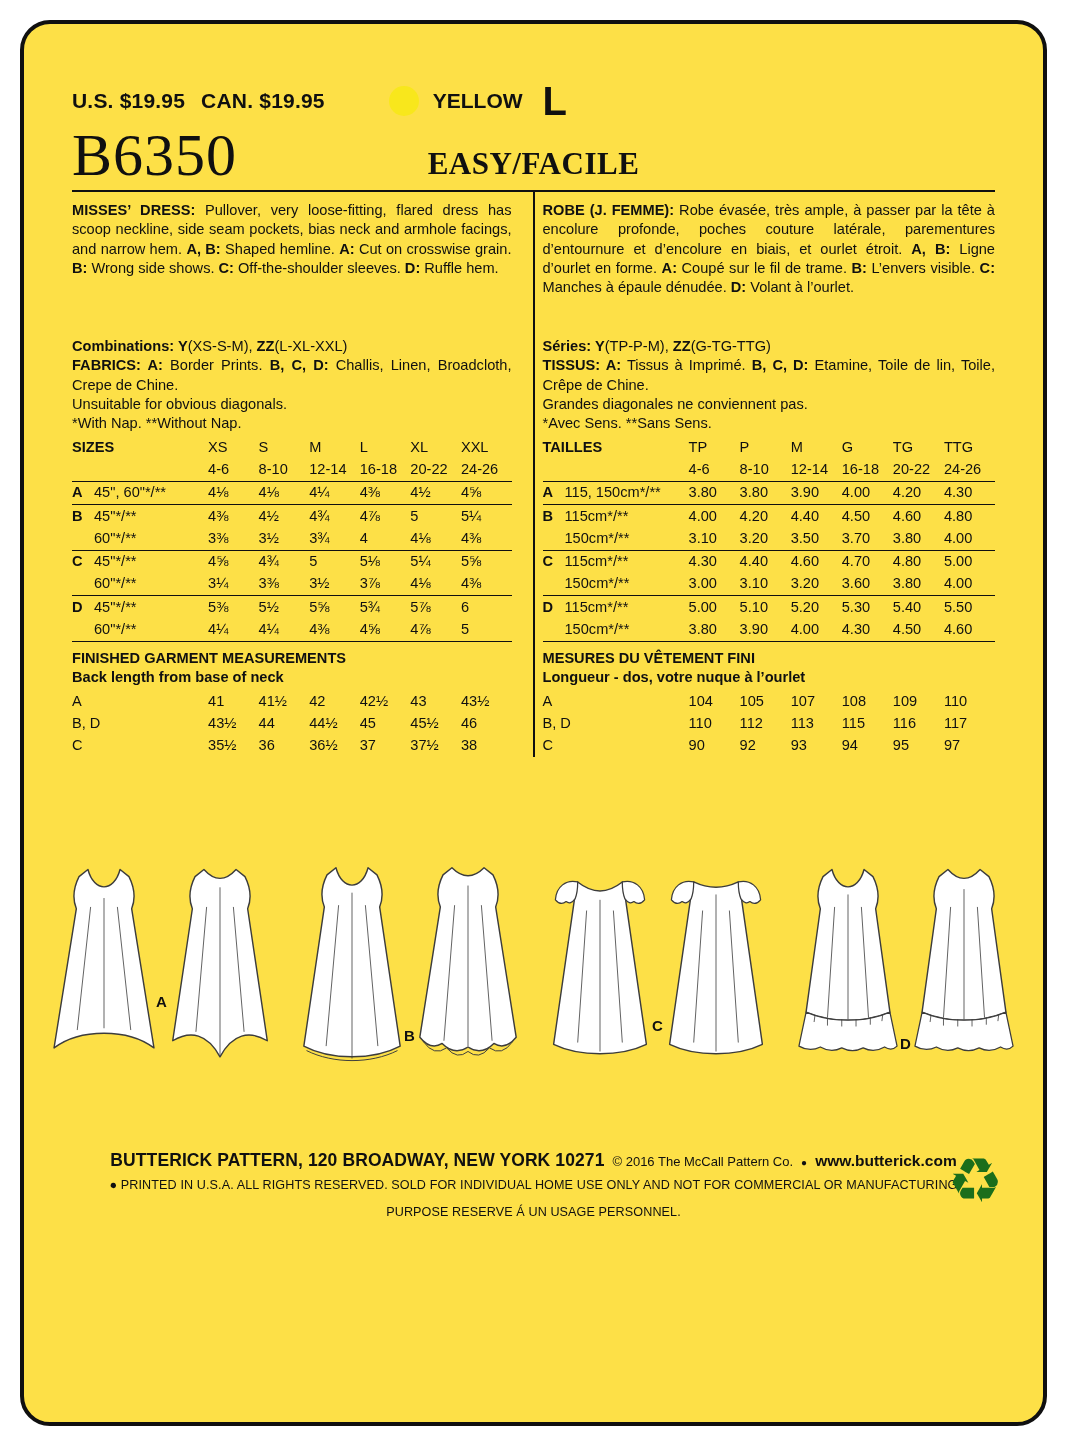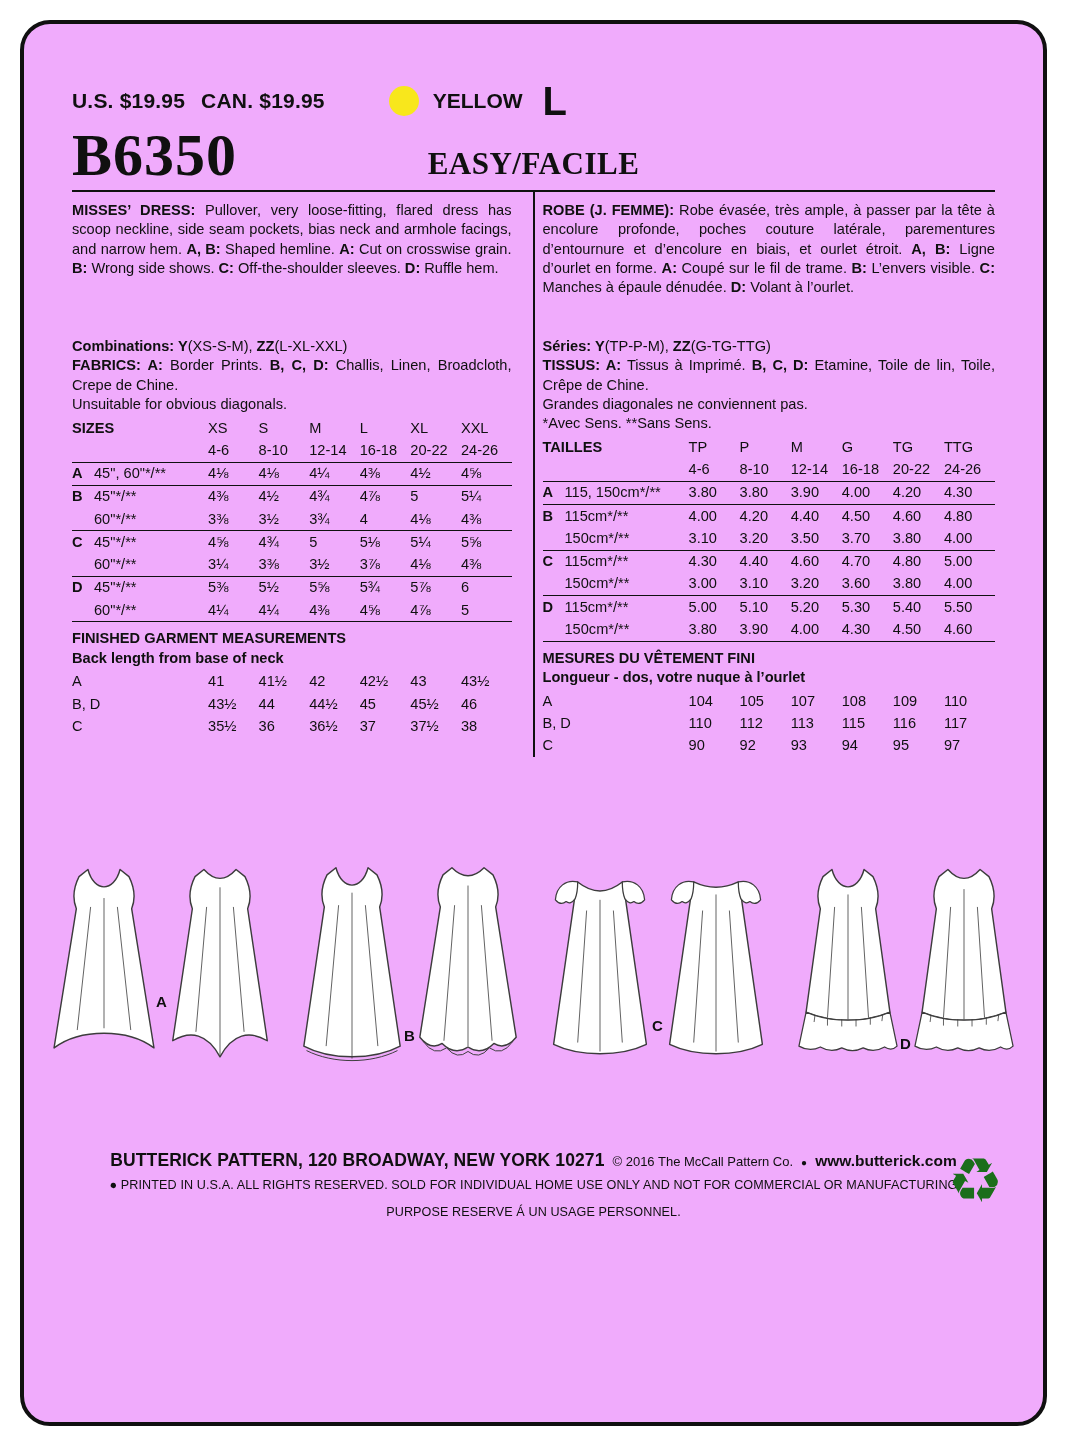--- a/index.html
+++ b/index.html
@@ -1,29 +1,29 @@
 <!DOCTYPE html>
 <html><head>
 <meta charset="utf-8">
 <style>
   html,body{margin:0;padding:0;width:1067px;height:1446px;background:#ffffff;}
   body{font-family:"Liberation Sans",sans-serif;color:#101010;position:relative;}
   .sheet{position:absolute;left:20px;top:20px;width:1027px;height:1406px;box-sizing:border-box;
-         border:4px solid #101010;border-radius:30px;padding:0 48px;background:#f0abfc;}
+         border:4px solid #101010;border-radius:30px;padding:0 48px;background:#fde047;}
 
   
   .topbar{margin-top:58px;display:flex;align-items:center;height:38px;}
   .price{font-size:21px;font-weight:bold;display:flex;gap:16px;letter-spacing:.2px;}
   .dot{width:30px;height:30px;border-radius:50%;margin-left:64px;flex:0 0 auto;}
   .color-name{font-size:21px;font-weight:bold;margin-left:14px;}
   .size-code{font-size:40px;font-weight:bold;margin-left:20px;line-height:1;}
 
   
   .masthead{position:relative;height:70px;border-bottom:2.5px solid #101010;}
-  .pattern-number{font-family:"Liberation Serif",serif;font-weight:bold;font-size:60px;
+  .pattern-number{font-family:"Liberation Serif",serif;font-weight:normal;font-size:60px;
                   line-height:70px;letter-spacing:1px;}
   .difficulty{position:absolute;left:0;right:0;bottom:8px;text-align:center;
               font-family:"Liberation Serif",serif;font-weight:bold;font-size:31px;letter-spacing:.5px;}
 
   
   .columns{display:flex;position:relative;padding-top:9px;}
   .columns::before{content:"";position:absolute;left:50%;top:0;bottom:0;width:2px;background:#101010;
                    transform:translateX(-1px);}
   .col{width:50%;box-sizing:border-box;font-size:14.6px;line-height:1.32;}
   .col-en{padding-right:22px;}
@@ -85,20 +85,21 @@
     <div class="difficulty">EASY/FACILE</div>
   </div>
 
   <div class="columns">
 
     <div class="col col-en">
       <p class="desc"><b>MISSES’ DRESS:</b><span> Pullover, very loose-fitting, flared dress has scoop neckline, side seam pockets, bias neck and armhole facings, and narrow hem. </span><b>A, B:</b><span> Shaped hemline. </span><b>A:</b><span> Cut on crosswise grain. </span><b>B:</b><span> Wrong side shows. </span><b>C:</b><span> Off-the-shoulder sleeves. </span><b>D:</b><span> Ruffle hem.</span></p>
       <p class="gap-top"><b>Combinations: </b><b>Y</b><span>(XS-S-M), </span><b>ZZ</b><span>(L-XL-XXL)</span></p>
       <p><b>FABRICS: </b><b>A:</b><span> Border Prints. </span><b>B, C, D:</b><span> Challis, Linen, Broadcloth, Crepe de Chine.</span></p>
       <p>Unsuitable for obvious diagonals.</p>
+      <p>*With Nap. **Without Nap.</p>
       <table class="meas-table size-table">
         <colgroup>
           <col class="c-letter">
             <col class="c-label-en">
           <col>
             <col>
             <col>
             <col>
             <col>
             <col>

